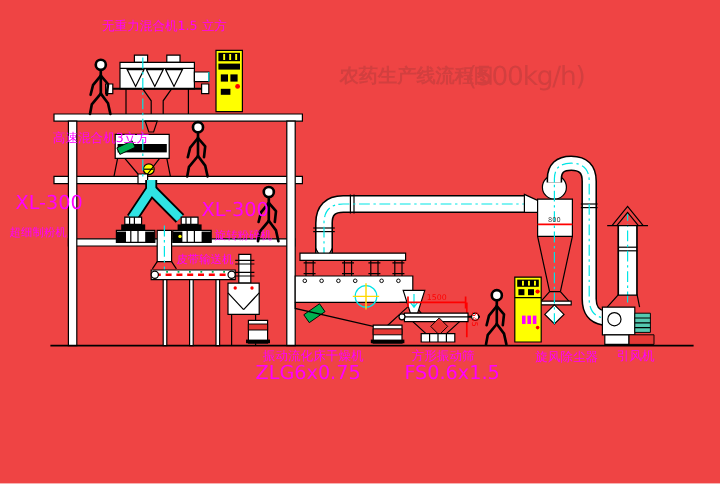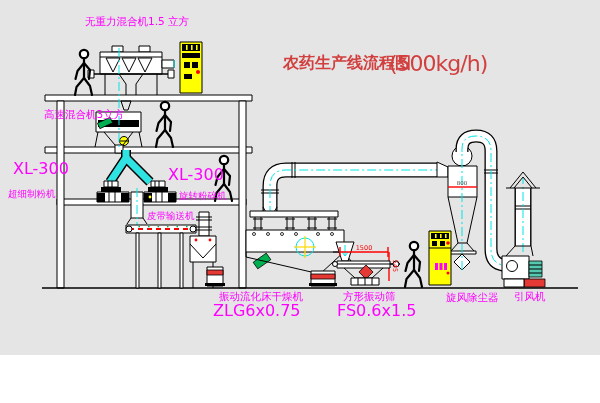--- a/index.html
+++ b/index.html
@@ -1,17 +1,17 @@
 <!DOCTYPE html>
 <html><head>
 <meta charset="utf-8">
 <style>
   html,body{margin:0;padding:0;background:#ffffff;}
   .canvas{
-    position:relative;width:600px;height:355px;background:#e5e5e5;
+    position:relative;width:600px;height:403px;background:#ef4444;
     font-family:"DejaVu Sans",sans-serif;overflow:hidden;
   }
   svg{position:absolute;left:0;top:0;}
   svg *{vector-effect:non-scaling-stroke;}
   .blk{stroke:#000;fill:none;stroke-width:1;}
   .blk2{stroke:#000;fill:none;stroke-width:1.6;}
   .wfill{stroke:#000;fill:#fff;stroke-width:1;}
   .bfill{fill:#000;stroke:none;}
   .yfill{fill:#FFFF00;stroke:#000;stroke-width:1;}
   .rfill{fill:#E53935;stroke:#000;stroke-width:0.8;}

